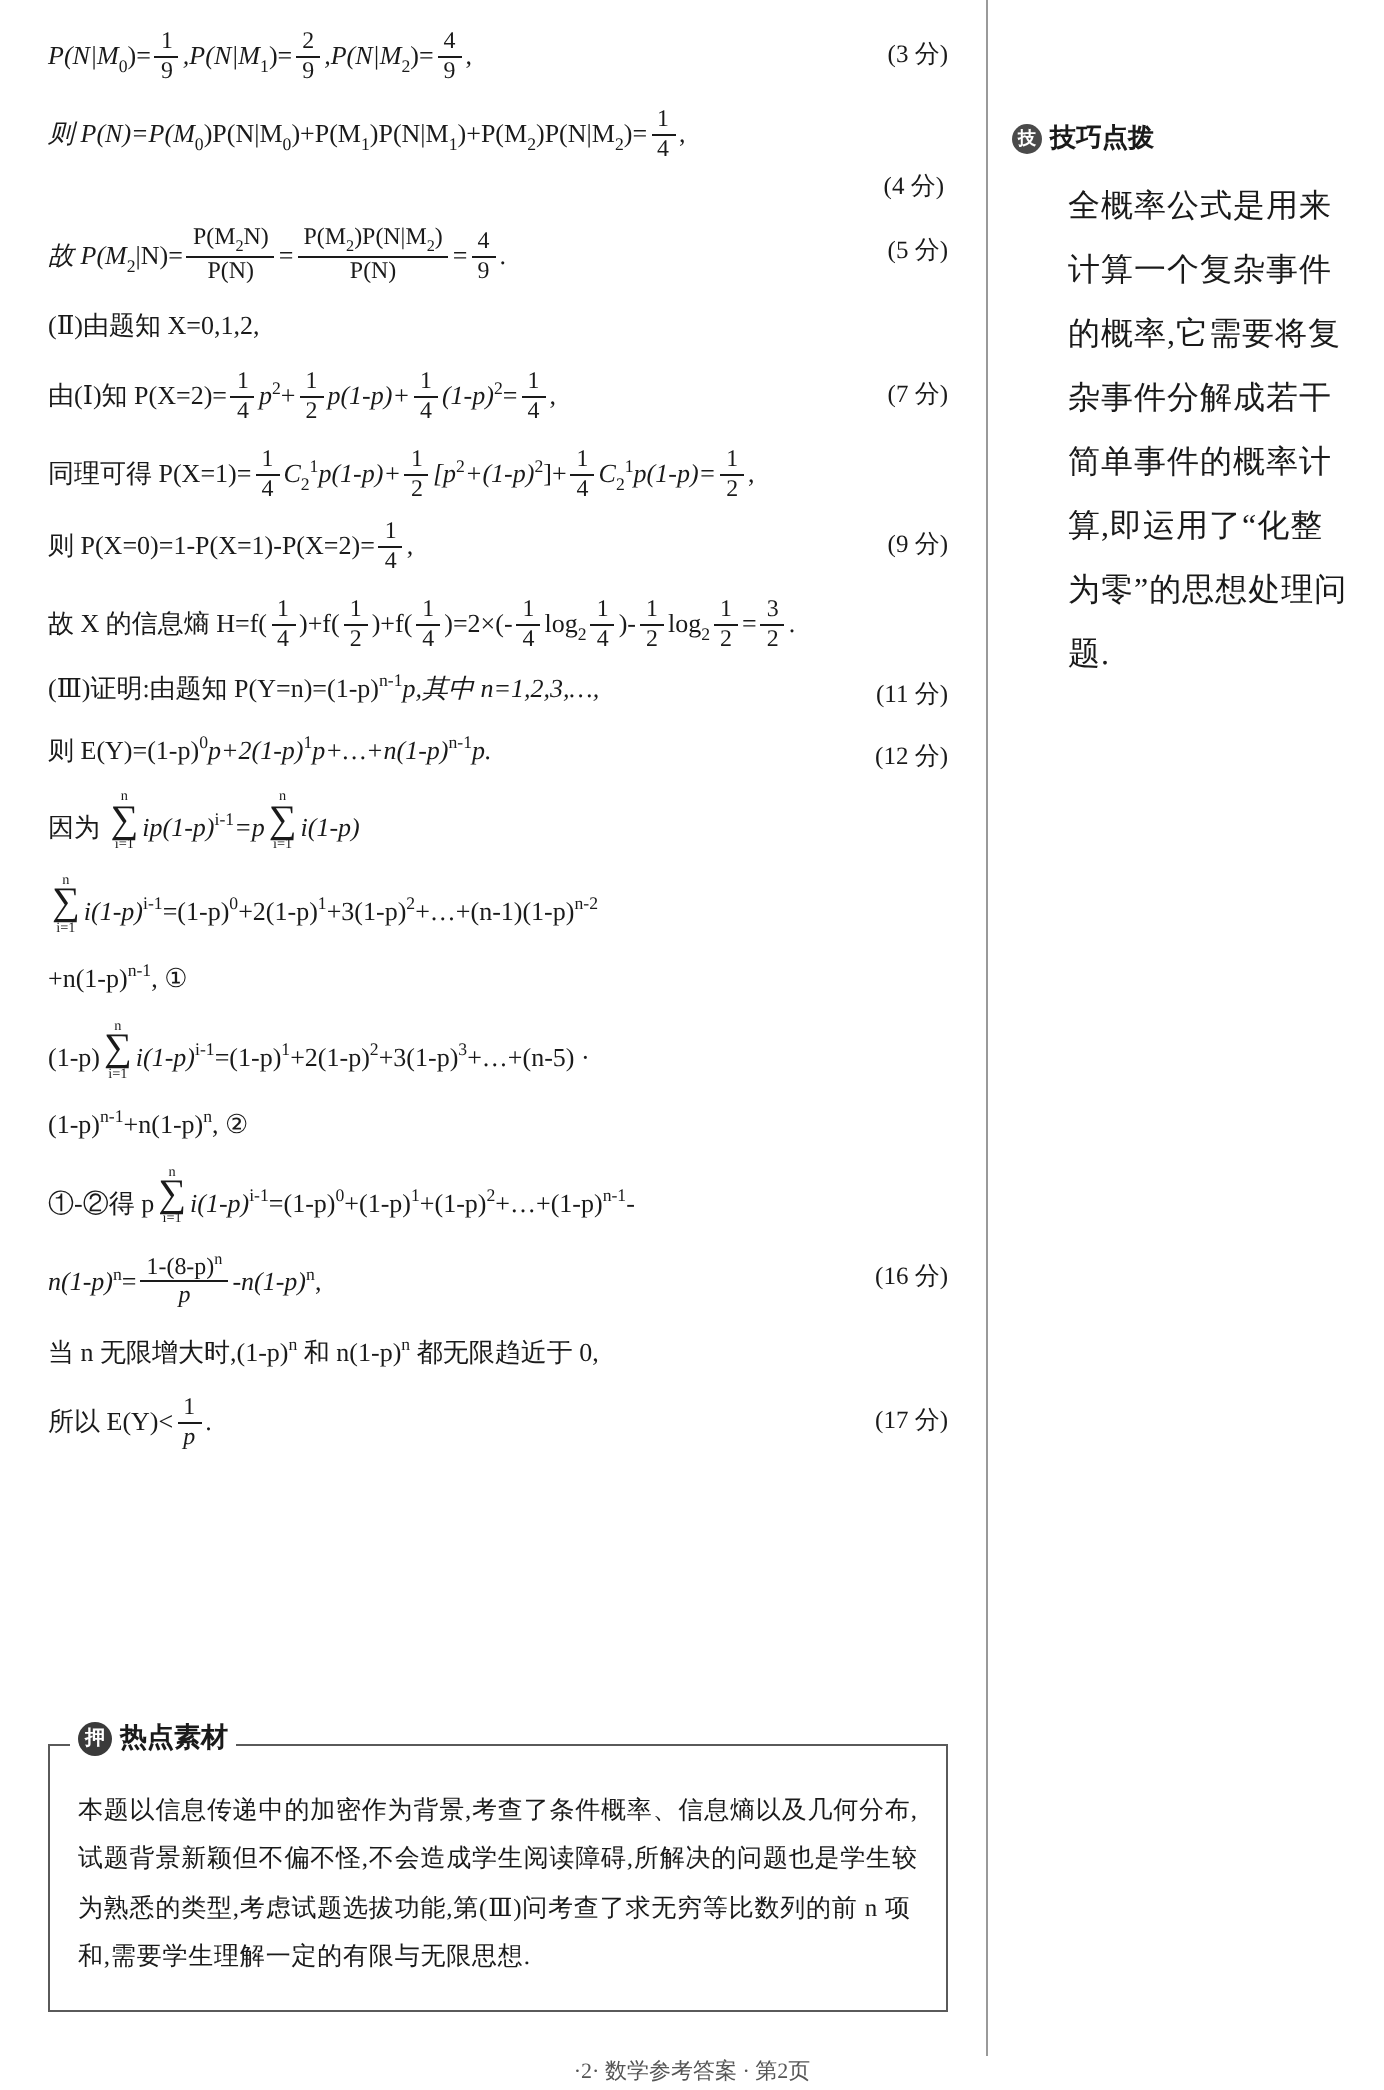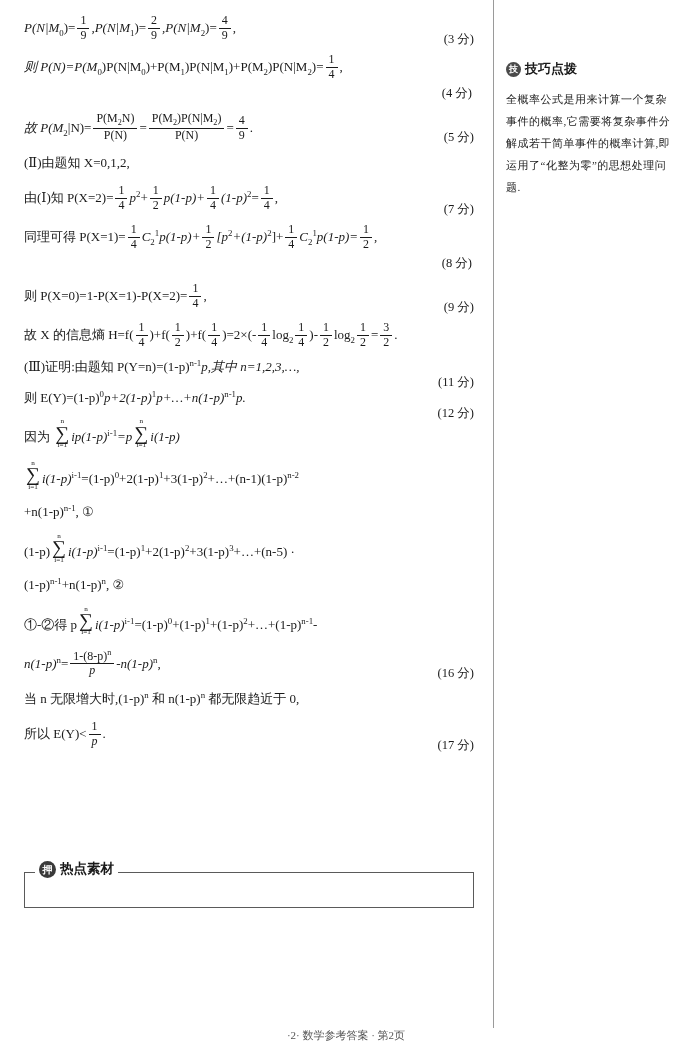--- a/index.html
+++ b/index.html
@@ -51,21 +51,21 @@
     font-size: 13px;
     line-height: 1.5;
     margin: 0 0 11px 0;
     min-height: 16px;
     padding-right: 64px;
   }
   .line.tight { margin-bottom: 7px; }
   .mark {
     position: absolute;
     right: 0;
-    top: 16px;
+    top: 4px;
     font-size: 12.5px;
     white-space: nowrap;
     font-family: Liberation Serif, serif;
   }
   .mark.onlyline {
     position: static;
     display: block;
     text-align: right;
     font-size: 12.5px;
     margin-top: -4px;
@@ -129,24 +129,25 @@
     height: 15px;
     border-radius: 50%;
     background: #4a4a4a;
     color: #fff;
     font-size: 9px;
     line-height: 15px;
     text-align: center;
     font-family: "Liberation Sans", sans-serif;
   }
   .tip-body {
-    font-size: 11px;
+    font-size: 16px;
     line-height: 2.0;
     letter-spacing: 0.5px;
     font-family: "Liberation Serif", serif;
+    margin-left: 28px;
   }
   
   .hot-box {
     position: absolute;
     left: 24px;
     top: 872px;
     width: 450px;
     border: 1px solid #5a5a5a;
     box-sizing: border-box;
     padding: 20px 14px 14px 14px;
@@ -218,21 +219,20 @@
     <div class="line">(Ⅱ)由题知 X=0,1,2,</div>
 
     <div class="line">
       <span>由(Ⅰ)知 P(X=2)=</span><span class="frac"><span class="num">1</span><span class="den">4</span></span><span class="it">p</span><sup>2</sup><span>+</span><span class="frac"><span class="num">1</span><span class="den">2</span></span><span class="it">p(1-p)+</span><span class="frac"><span class="num">1</span><span class="den">4</span></span><span class="it">(1-p)</span><sup>2</sup><span>=</span><span class="frac"><span class="num">1</span><span class="den">4</span></span><span>,</span>
       <span class="mark">(7 分)</span>
     </div>
 
     <div class="line tight">
       <span>同理可得 P(X=1)=</span><span class="frac"><span class="num">1</span><span class="den">4</span></span><span class="it">C</span><sub>2</sub><sup>1</sup><span class="it">p(1-p)+</span><span class="frac"><span class="num">1</span><span class="den">2</span></span><span class="it">[p</span><sup>2</sup><span class="it">+(1-p)</span><sup>2</sup><span>]+</span><span class="frac"><span class="num">1</span><span class="den">4</span></span><span class="it">C</span><sub>2</sub><sup>1</sup><span class="it">p(1-p)=</span><span class="frac"><span class="num">1</span><span class="den">2</span></span><span>,</span>
     </div>
-    <div class="mark onlyline">(8 分)</div>
 
     <div class="line">
       <span>则 P(X=0)=1-P(X=1)-P(X=2)=</span><span class="frac"><span class="num">1</span><span class="den">4</span></span><span>,</span>
       <span class="mark">(9 分)</span>
     </div>
 
     <div class="line tight">
       <span>故 X 的信息熵 H=f(</span><span class="frac"><span class="num">1</span><span class="den">4</span></span><span>)+f(</span><span class="frac"><span class="num">1</span><span class="den">2</span></span><span>)+f(</span><span class="frac"><span class="num">1</span><span class="den">4</span></span><span>)=2×(-</span><span class="frac"><span class="num">1</span><span class="den">4</span></span><span>log</span><sub>2</sub><span class="frac"><span class="num">1</span><span class="den">4</span></span><span>)-</span><span class="frac"><span class="num">1</span><span class="den">2</span></span><span>log</span><sub>2</sub><span class="frac"><span class="num">1</span><span class="den">2</span></span><span>=</span><span class="frac"><span class="num">3</span><span class="den">2</span></span><span>.</span>
     </div>
 
@@ -292,17 +292,18 @@
       <span>技巧点拨</span>
     </div>
     <div class="tip-body">全概率公式是用来计算一个复杂事件的概率,它需要将复杂事件分解成若干简单事件的概率计算,即运用了“化整为零”的思想处理问题.</div>
   </div>
 
   <div class="hot-box">
     <div class="hot-label">
       <span class="hot-badge">押</span>
       <span>热点素材</span>
     </div>
+    <div class="hot-body">本题以信息传递中的加密作为背景,考查了条件概率、信息熵以及几何分布,试题背景新颖但不偏不怪,不会造成学生阅读障碍,所解决的问题也是学生较为熟悉的类型,考虑试题选拔功能,第(Ⅲ)问考查了求无穷等比数列的前 n 项和,需要学生理解一定的有限与无限思想.</div>
   </div>
 
   <div class="footer">·2· 数学参考答案 · 第2页</div>
 
 </div>
 
 </body></html>

